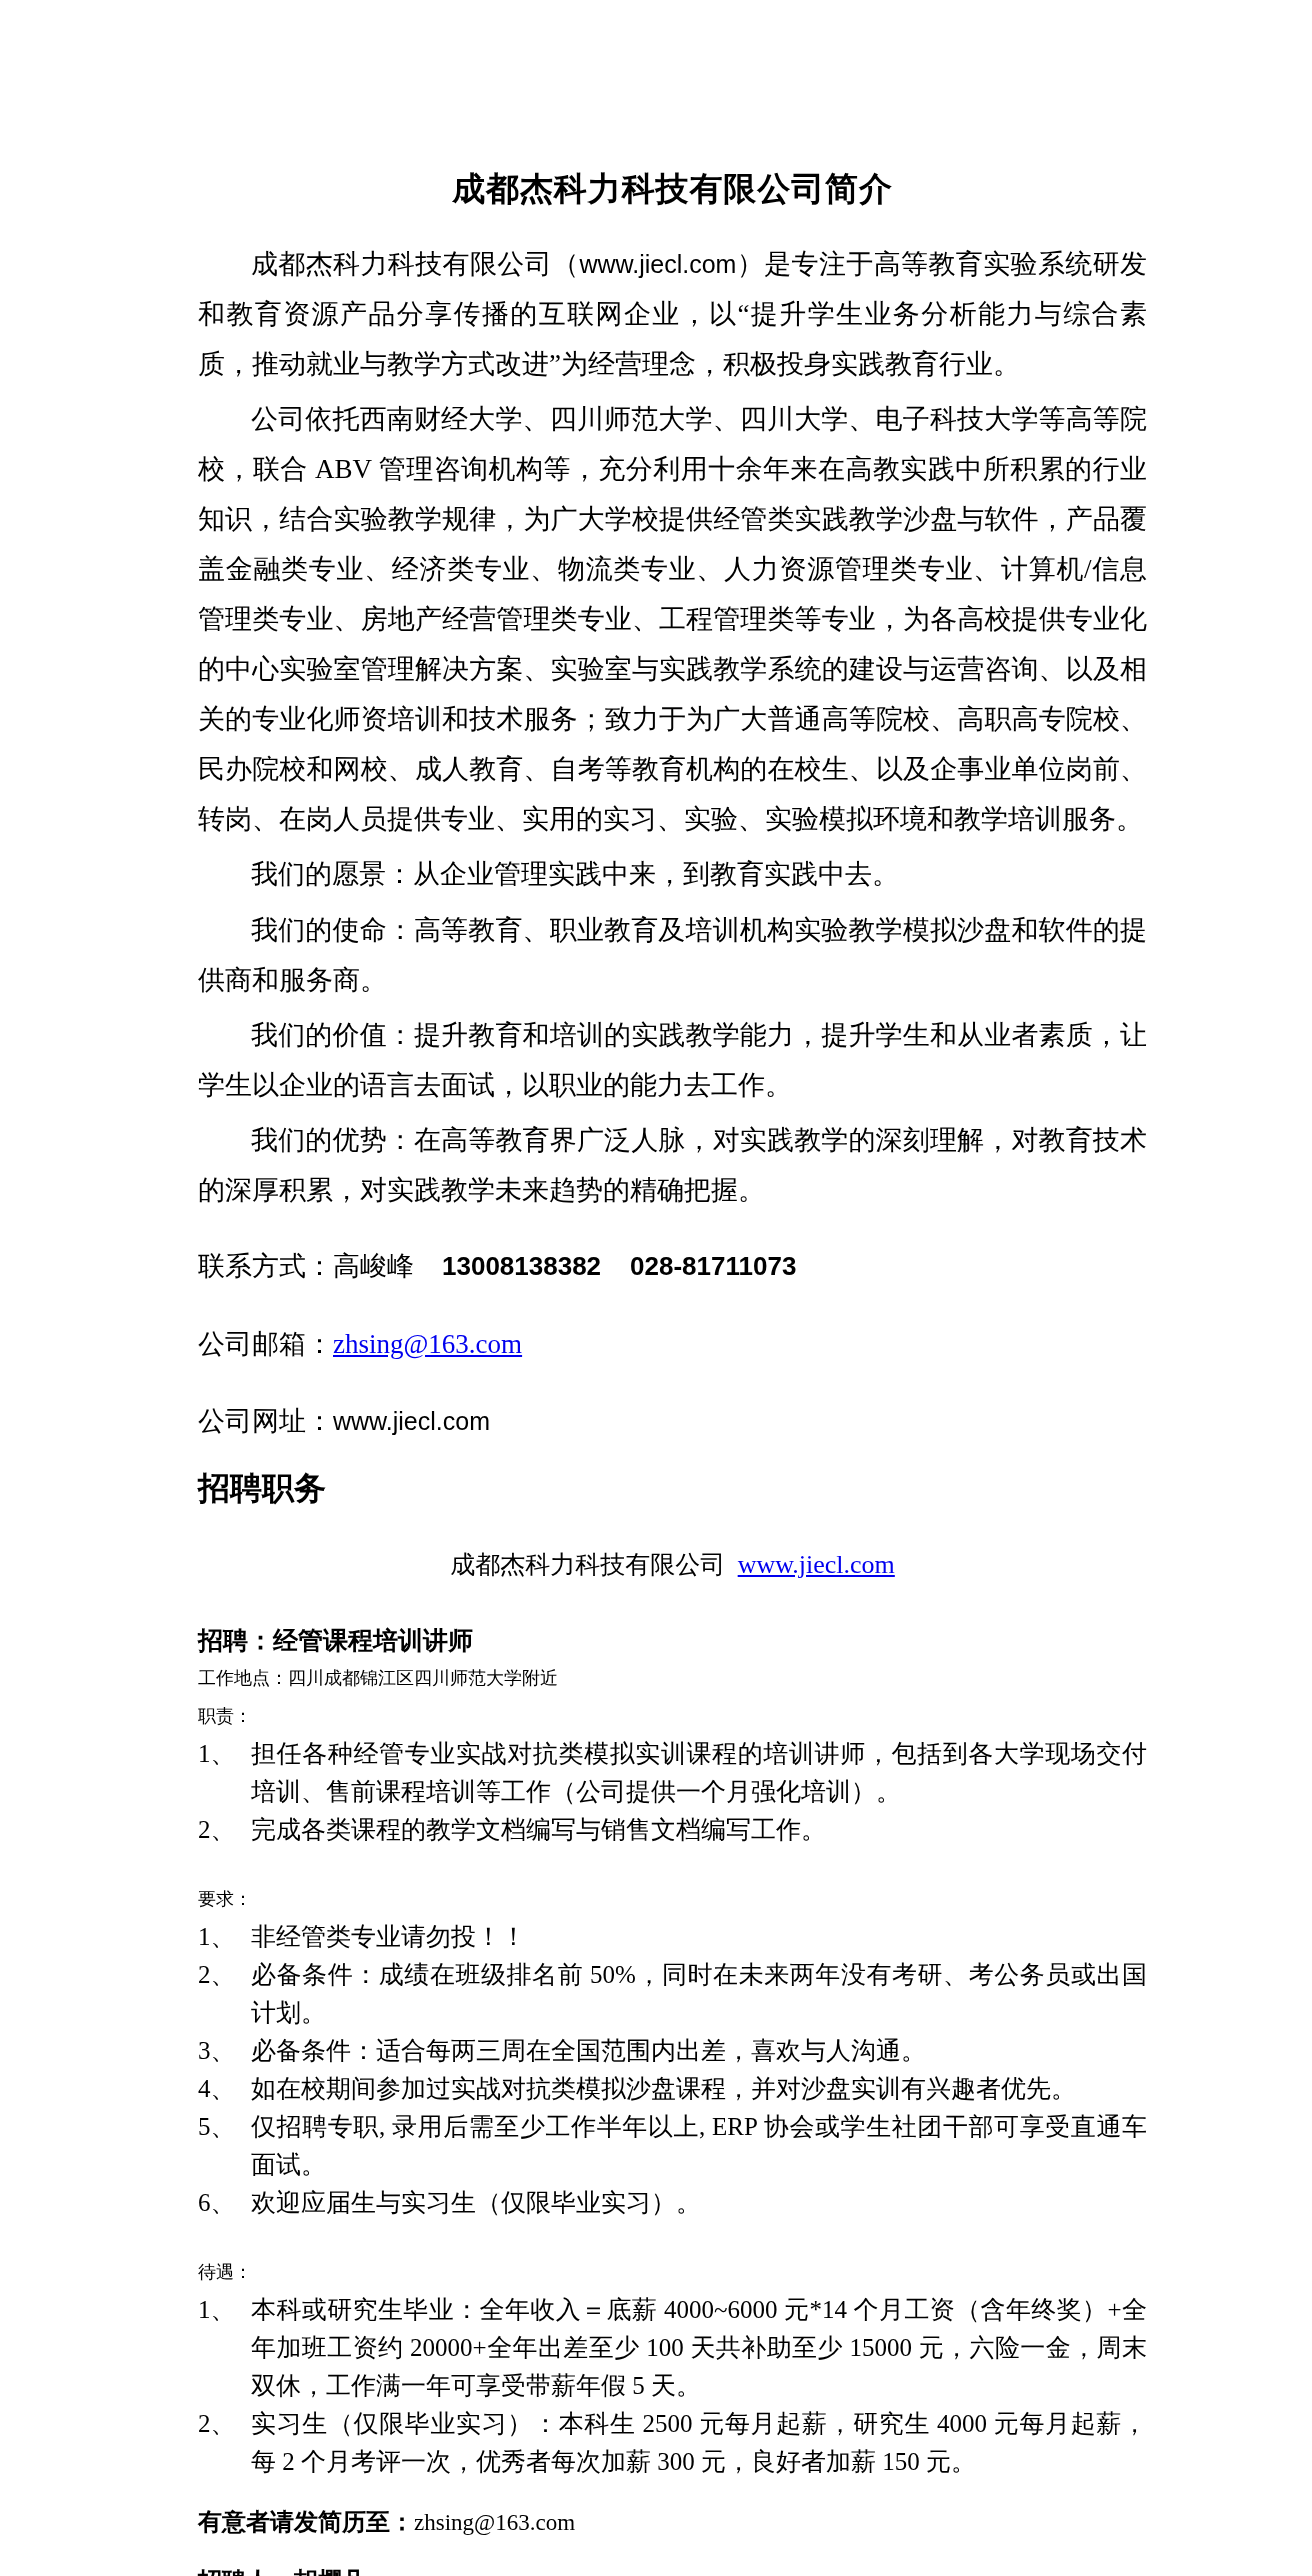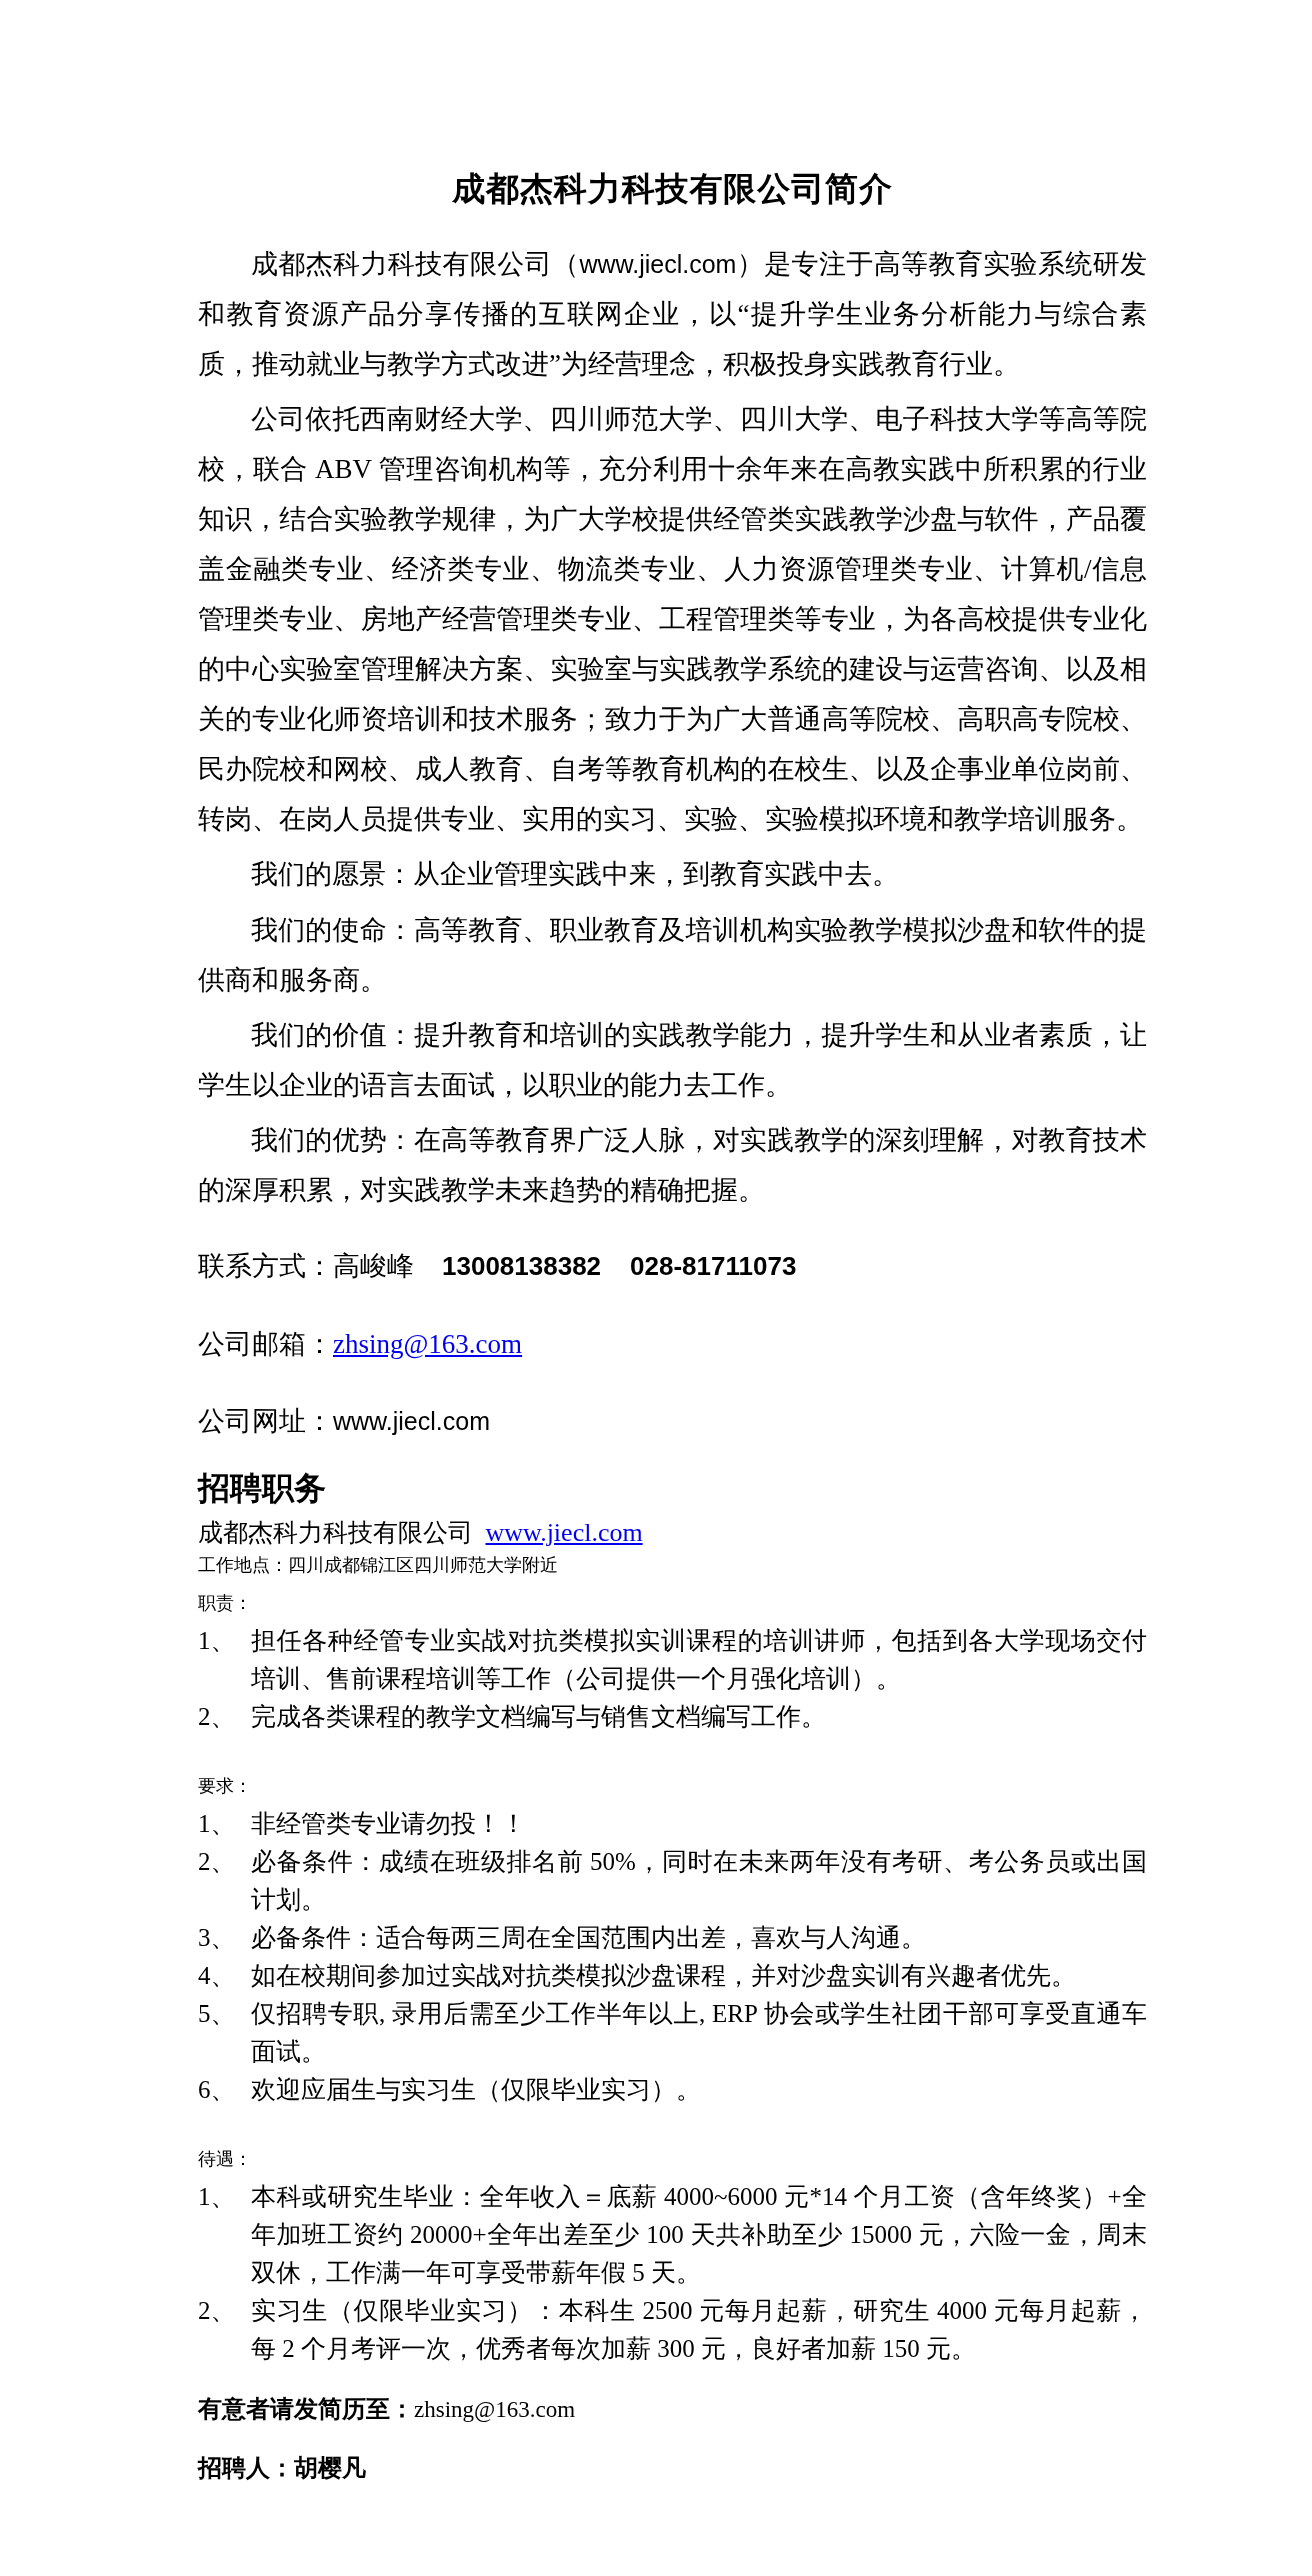--- a/index.html
+++ b/index.html
@@ -62,22 +62,23 @@
   
   h2.recruit-heading {
     font-family:"Liberation Sans", sans-serif;
     font-size:32px;
     line-height:43px;
     font-weight:700;
     margin-top:20.7px;
   }
   .company-line {
     font-size:25px;
-    line-height:26px;
-    margin-top:10px;
+    line-height:32px;
+    margin-top:39px;
+    text-align:center;
   }
   .company-line .doc-link { font-size:26px; }
   .job-title {
     font-family:"Liberation Sans", sans-serif;
     font-size:25px;
     line-height:38px;
     font-weight:700;
     margin-top:40px;
   }
   .job-line {
@@ -131,20 +132,21 @@
     <p class="contact-line first"><span>联系方式：高峻峰</span><span class="phone-sans phone-gap">13008138382</span><span class="phone-sans phone-gap2">028-81711073</span></p>
 
     <p class="contact-line"><span>公司邮箱：</span><a class="doc-link link-serif">zhsing@163.com</a></p>
 
     <p class="contact-line"><span>公司网址：</span><span class="site-sans">www.jiecl.com</span></p>
 
     <h2 class="recruit-heading">招聘职务</h2>
 
     <p class="company-line"><span>成都杰科力科技有限公司</span>&nbsp; <a class="doc-link link-serif">www.jiecl.com</a></p>
 
+    <p class="job-title">招聘：经管课程培训讲师</p>
 
     <p class="job-line">工作地点：四川成都锦江区四川师范大学附近</p>
 
     <p class="job-line">职责：</p>
 
     <div class="list-block">
       <div class="li">
           <span class="num">1、</span>
           <span class="txt">担任各种经管专业实战对抗类模拟实训课程的培训讲师，包括到各大学现场交付培训、售前课程培训等工作（公司提供一个月强化培训）。</span>
         </div>

